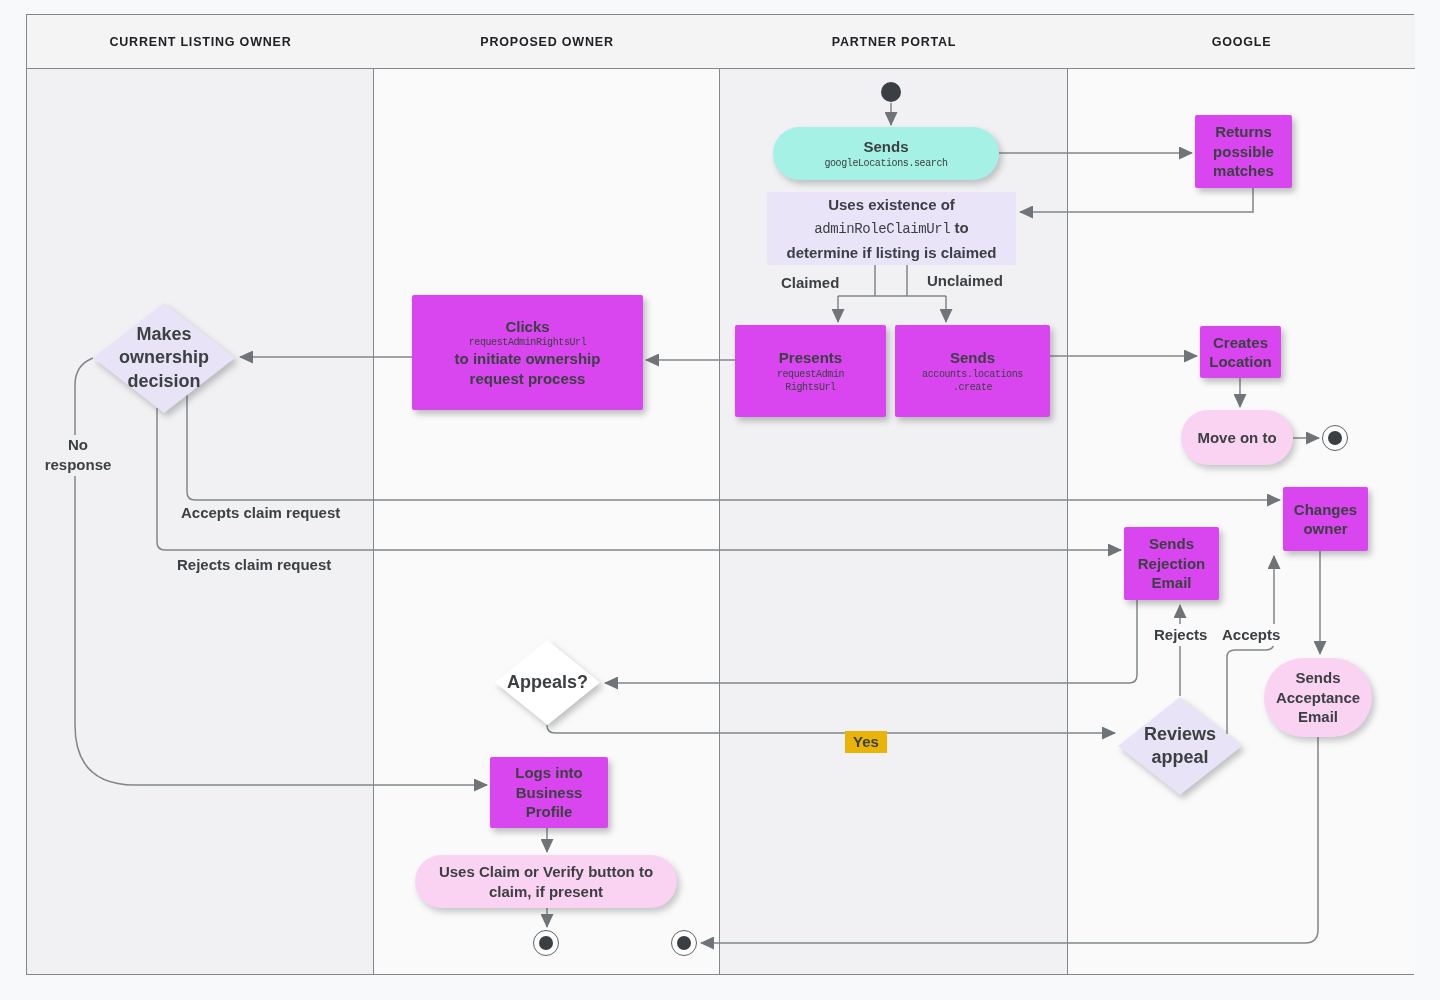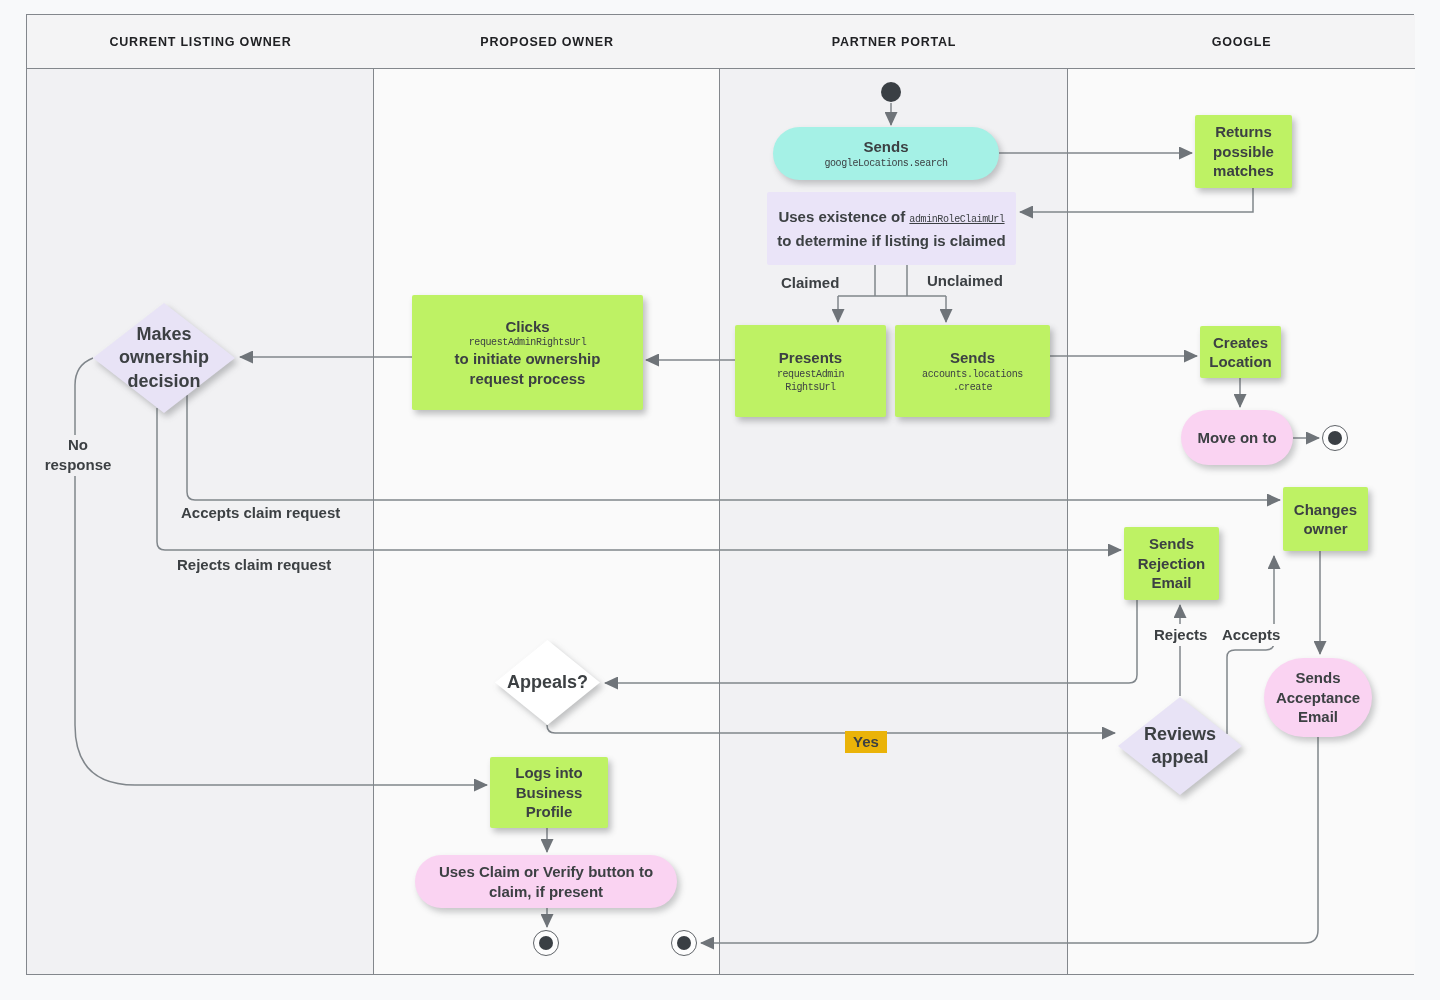--- a/index.html
+++ b/index.html
@@ -30,41 +30,41 @@
   }
 
   
   svg.wires{position:absolute;left:0;top:0;}
   .wire{fill:none;stroke:var(--line,#80868b);stroke-width:1.5px;}
   #arw path{fill:var(--arrow,#6f7479);}
 
   
   .node{position:absolute;box-sizing:border-box;font-size:15px;line-height:1.3;}
   .box{
-    background:#bef264;border-radius:2px;
+    background:#d946ef;border-radius:2px;
     box-shadow:3px 4px 6px rgba(60,64,67,.33);
     display:flex;flex-direction:column;align-items:center;justify-content:center;
     text-align:center;padding:0 4px;
   }
   .pill{
     display:flex;flex-direction:column;align-items:center;justify-content:center;
     text-align:center;border-radius:28px;
     box-shadow:3px 4px 6px rgba(60,64,67,.28);
   }
   .teal{background:var(--teal,#a5f1e6);}
   .pinkbg{background:var(--pink,#fad3f2);}
   .egg{border-radius:42px;}
   .note{
     background:var(--purple-note,#eae4f8);border-radius:2px;
     display:flex;align-items:center;justify-content:center;text-align:center;
     padding:6px 10px;line-height:1.55;
   }
   .b{font-weight:700;}
   .mono{font-family:"Liberation Mono",monospace;font-size:10px;letter-spacing:-.4px;white-space:nowrap;font-weight:400;}
-  .mono-inline{font-family:"Liberation Mono",monospace;font-size:10px;letter-spacing:-.4px;font-weight:400;text-decoration:underline;}
+  .mono-inline{font-family:"Liberation Mono",monospace;font-size:14px;letter-spacing:-.4px;font-weight:400;}
   .tail{max-width:180px;margin:0 auto;}
 
   .diamond{position:absolute;filter:drop-shadow(3px 4px 3px rgba(60,64,67,.3));}
   .dshape{position:absolute;inset:0;clip-path:polygon(50% 0,100% 50%,50% 100%,0 50%);background:var(--purple-diamond,#e8e3f6);}
   .diamond.white .dshape{background:#ffffff;}
   .dlabel{
     position:absolute;inset:0;display:flex;align-items:center;justify-content:center;
     text-align:center;font-weight:700;font-size:18px;line-height:1.3;padding:0 18px;
   }
 

